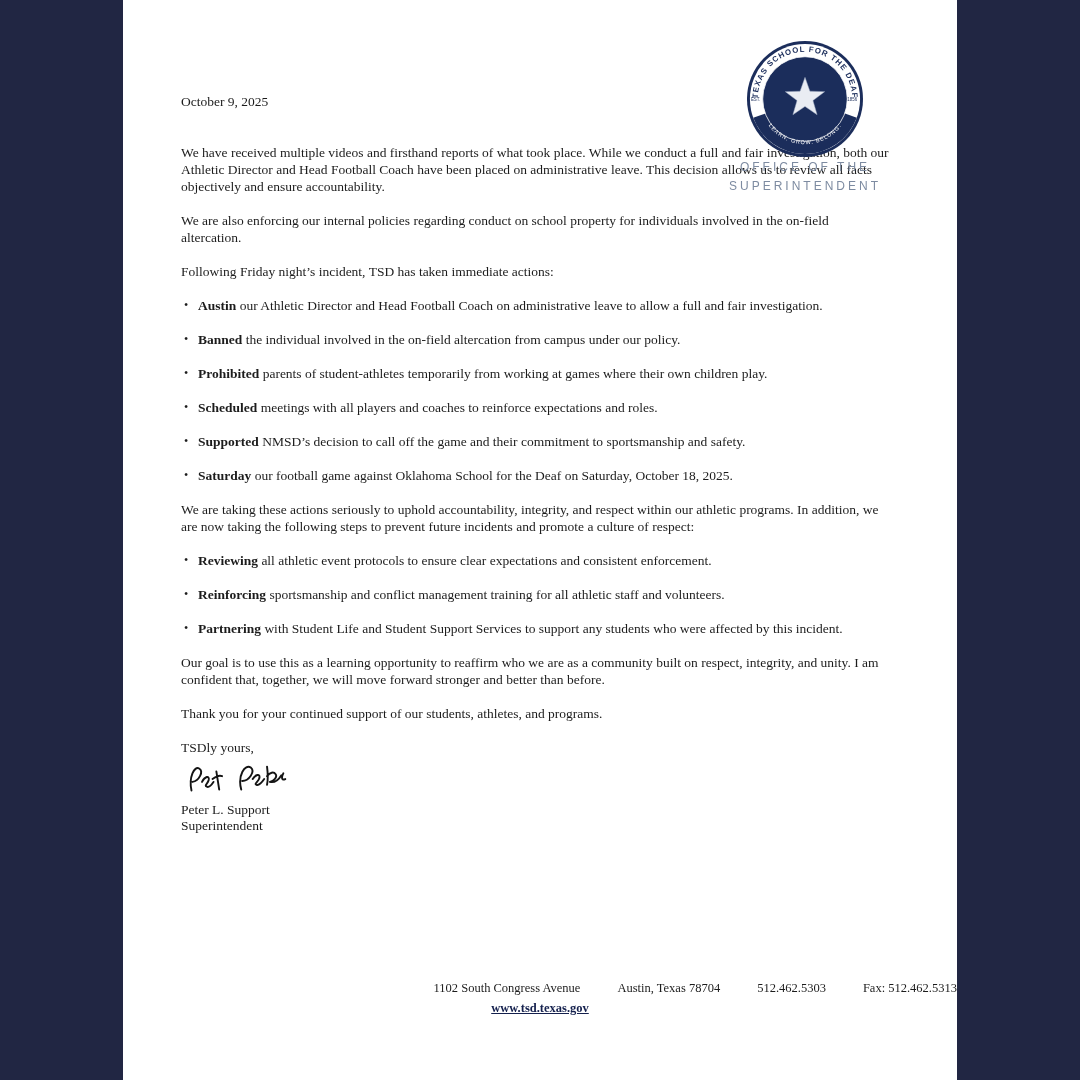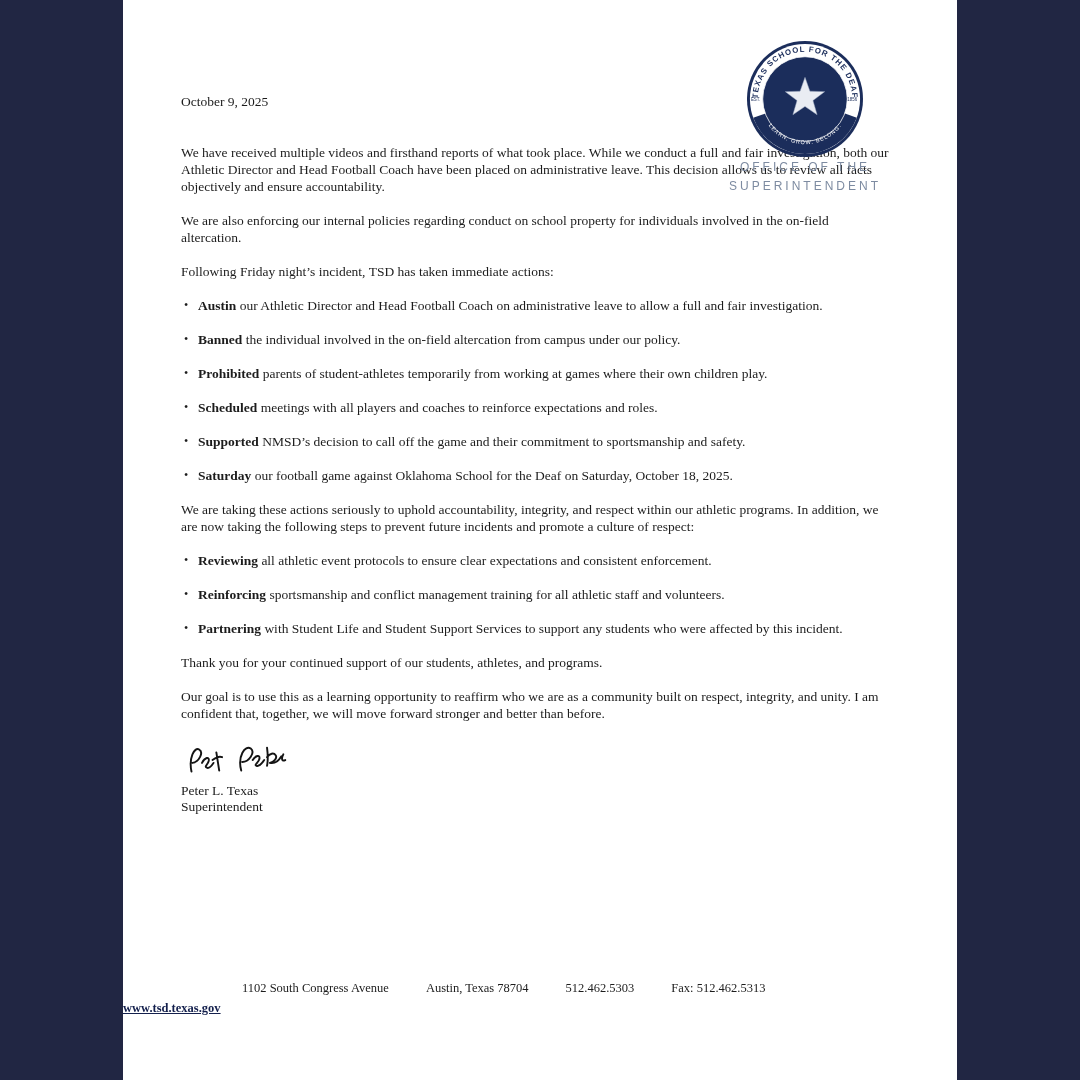--- a/index.html
+++ b/index.html
@@ -55,22 +55,23 @@
     left: 0; top: 981px;
     width: 100%;
     font-size: 12.5px;
     color: #1c1c1c;
   }
   .footer-row {
     display: flex;
     padding-left: 119px;
     column-gap: 37px;
     white-space: nowrap;
+    justify-content: flex-end;
   }
-  .footer-web { text-align: left; margin-top: 5px; }
+  .footer-web { text-align: center; margin-top: 5px; }
   .footer-web a {
     color: #14204d;
     text-decoration: underline;
     cursor: pointer;
     font-weight: bold;
     font-size: 12.5px;
   }
 </style>
 </head>
 <body>
@@ -143,32 +144,33 @@
     </div>
     <div class="bullet">
       <span class="dot">•</span>
       <span class="text"><b>Reinforcing</b><span> sportsmanship and conflict management training for all athletic staff and volunteers.</span></span>
     </div>
     <div class="bullet">
       <span class="dot">•</span>
       <span class="text"><b>Partnering</b><span> with Student Life and Student Support Services to support any students who were affected by this incident.</span></span>
     </div>
 
+    <p>Our goal is to use this as a learning opportunity to reaffirm who we are as a community built on respect, integrity, and unity. I am confident that, together, we will move forward stronger and better than before.</p>
     <p>Thank you for your continued support of our students, athletes, and programs.</p>
-    <p>Our goal is to use this as a learning opportunity to reaffirm who we are as a community built on respect, integrity, and unity. I am confident that, together, we will move forward stronger and better than before.</p>
 
+    <p class="closing">TSDly yours,</p>
 
     <svg class="signature" viewBox="0 0 130 46">
       <g fill="none" stroke="#141414" stroke-width="2" stroke-linecap="round" stroke-linejoin="round">
         <path d="M8 34 C 5 20, 11 8, 16 11 C 21 14, 16 24, 9 25 M 19 25 c 3 -6 8 -7 7 -2 c -1 4 -5 6 -2 7 c 2 1 5 -2 7 -5 m 3 -11 l 3 19 m -7 -11 c 4 -3 8 -4 10 -3"></path>
         <path d="M60 33 C 56 18, 64 6, 70 10 C 75 14, 68 24, 61 24 M 72 22 c 3 -5 8 -6 7 -1 c -1 4 -6 6 -3 7 c 3 1 6 -3 8 -6 m 3 -13 c 1 8 1 14 0 19 m 0 -9 c 3 -4 7 -5 9 -2 c 2 3 -2 7 -6 8 c 5 1 9 -2 12 -7 m 2 -2 c -2 4 -2 8 2 6"></path>
       </g>
     </svg>
 
-    <p class="signer">Peter L. Texas</p>
+    <p class="signer">Peter L. Support</p>
     <p class="signer">Superintendent</p>
   </div>
 
   <div class="footer">
     <div class="footer-row">
       <span>1102 South Congress Avenue</span>
       <span>Austin, Texas 78704</span>
       <span>512.462.5303</span>
       <span>Fax: 512.462.5313</span>
     </div>

